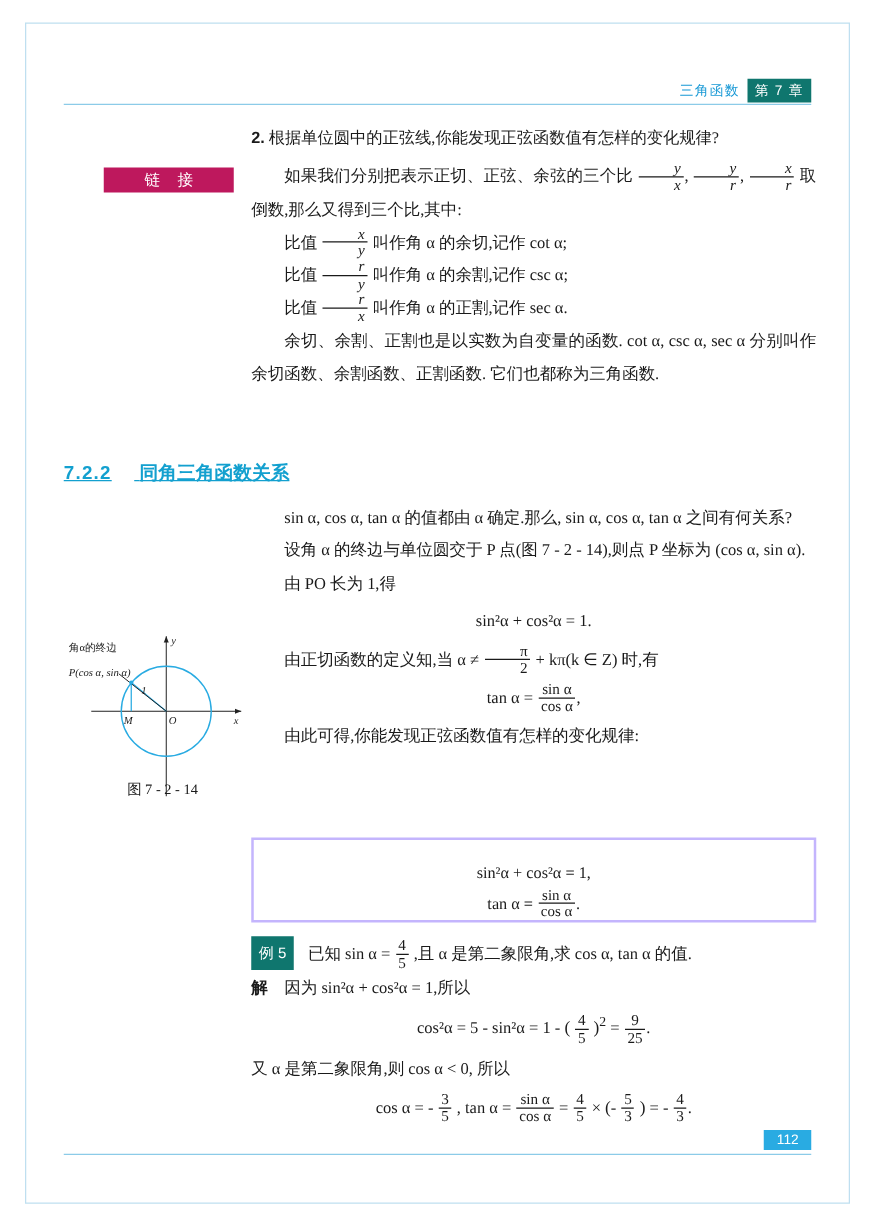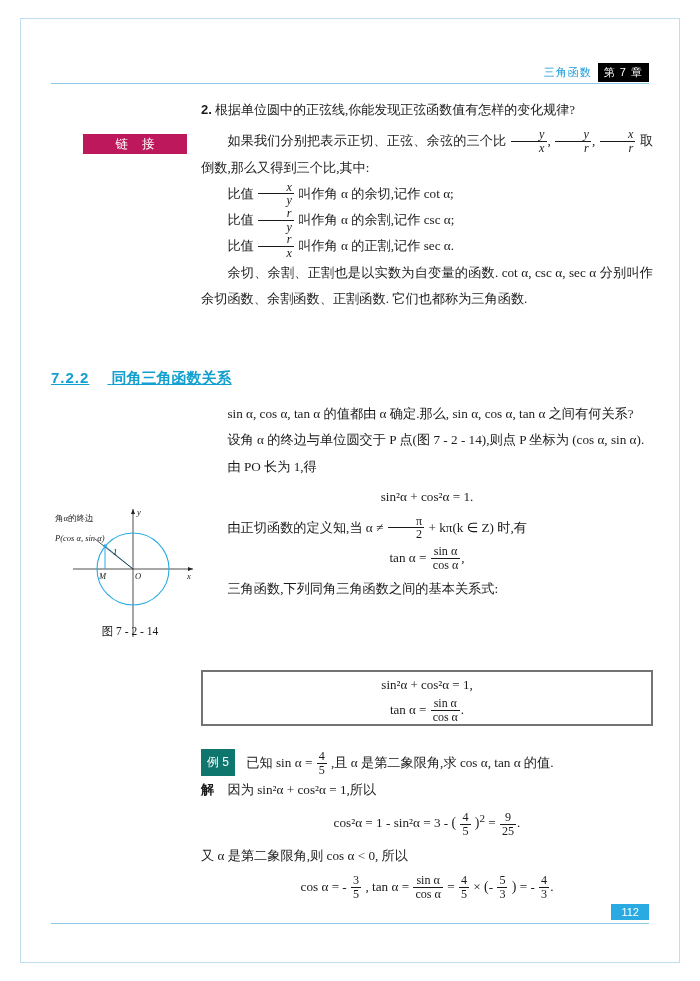--- a/index.html
+++ b/index.html
@@ -26,21 +26,21 @@
     display:flex;align-items:center;
     font-family:"Liberation Sans", sans-serif;
     font-size:11px;
   }
   .runhead .chap{
     color:#1a9ad6;
     letter-spacing:1px;
     margin-right:6px;
   }
   .runhead .chapnum{
-    background:#000000;
+    background:#0f766e;
     color:#fff;
     padding:2px 6px;
     letter-spacing:1px;
   }
   .rule{
     position:absolute;
     left:30px;right:30px;top:64px;
     height:1px;background:#8ccbe8;
   }
   .content{
@@ -125,26 +125,26 @@
   }
   .figlabel{
     position:absolute;
     font-size:8.5px;
     color:#1a1a1a;
   }
   
   .formulabox{
     position:absolute;
     left:180px;top:651px;
-    width:452px;height:56px;
-    border:2px solid #737373;
+    width:452px;height:68px;
+    border:2px solid #c4b5fd;
     box-sizing:border-box;
     display:flex;
     flex-direction:column;
-    justify-content:center;
+    justify-content:flex-end;
     align-items:center;
     font-size:13px;
     line-height:1.85;
   }
   
   .example{
     position:absolute;
     left:180px;top:730px;
     width:452px;
     font-size:13.2px;
@@ -266,21 +266,21 @@
       </span>
       <span>+ kπ(k ∈ Z) 时,有</span>
     </p>
     <p class="eq">
       <span>tan α =</span>
       <span class="frac">
         <span class="num">sin α</span>
         <span class="den">cos α</span>
       </span>,
     </p>
-    <p>三角函数,下列同角三角函数之间的基本关系式:</p>
+    <p>由此可得,你能发现正弦函数值有怎样的变化规律:</p>
   </div>
 
   <div class="figbox">
     <svg width="150" height="160" viewBox="0 0 150 160">
       <line x1="18" y1="80" x2="138" y2="80" stroke="#222" stroke-width="0.8"></line>
       <line x1="78" y1="20" x2="78" y2="148" stroke="#222" stroke-width="0.8"></line>
       <polygon points="138,80 133,78 133,82" fill="#222"></polygon>
       <polygon points="78,20 76,25 80,25" fill="#222"></polygon>
       <circle cx="78" cy="80" r="36" fill="none" stroke="#29abe2" stroke-width="1.1"></circle>
       <line x1="78" y1="80" x2="50" y2="57" stroke="#29abe2" stroke-width="1"></line>
@@ -319,21 +319,21 @@
       </span>
       <span>,且 α 是第二象限角,求 cos α, tan α 的值.</span>
     </p>
 
     <p class="noind">
       <span class="soltag">解</span>
       <span>因为 sin²α + cos²α = 1,所以</span>
     </p>
 
     <p class="eq">
-      <span>cos²α = 1 - sin²α = 3 -</span>
+      <span>cos²α = 5 - sin²α = 1 -</span>
       <span class="big">(</span>
       <span class="frac">
         <span class="num">4</span>
         <span class="den">5</span>
       </span>
       <span class="big">)</span><sup>2</sup>
       <span>=</span>
       <span class="frac">
         <span class="num">9</span>
         <span class="den">25</span>

